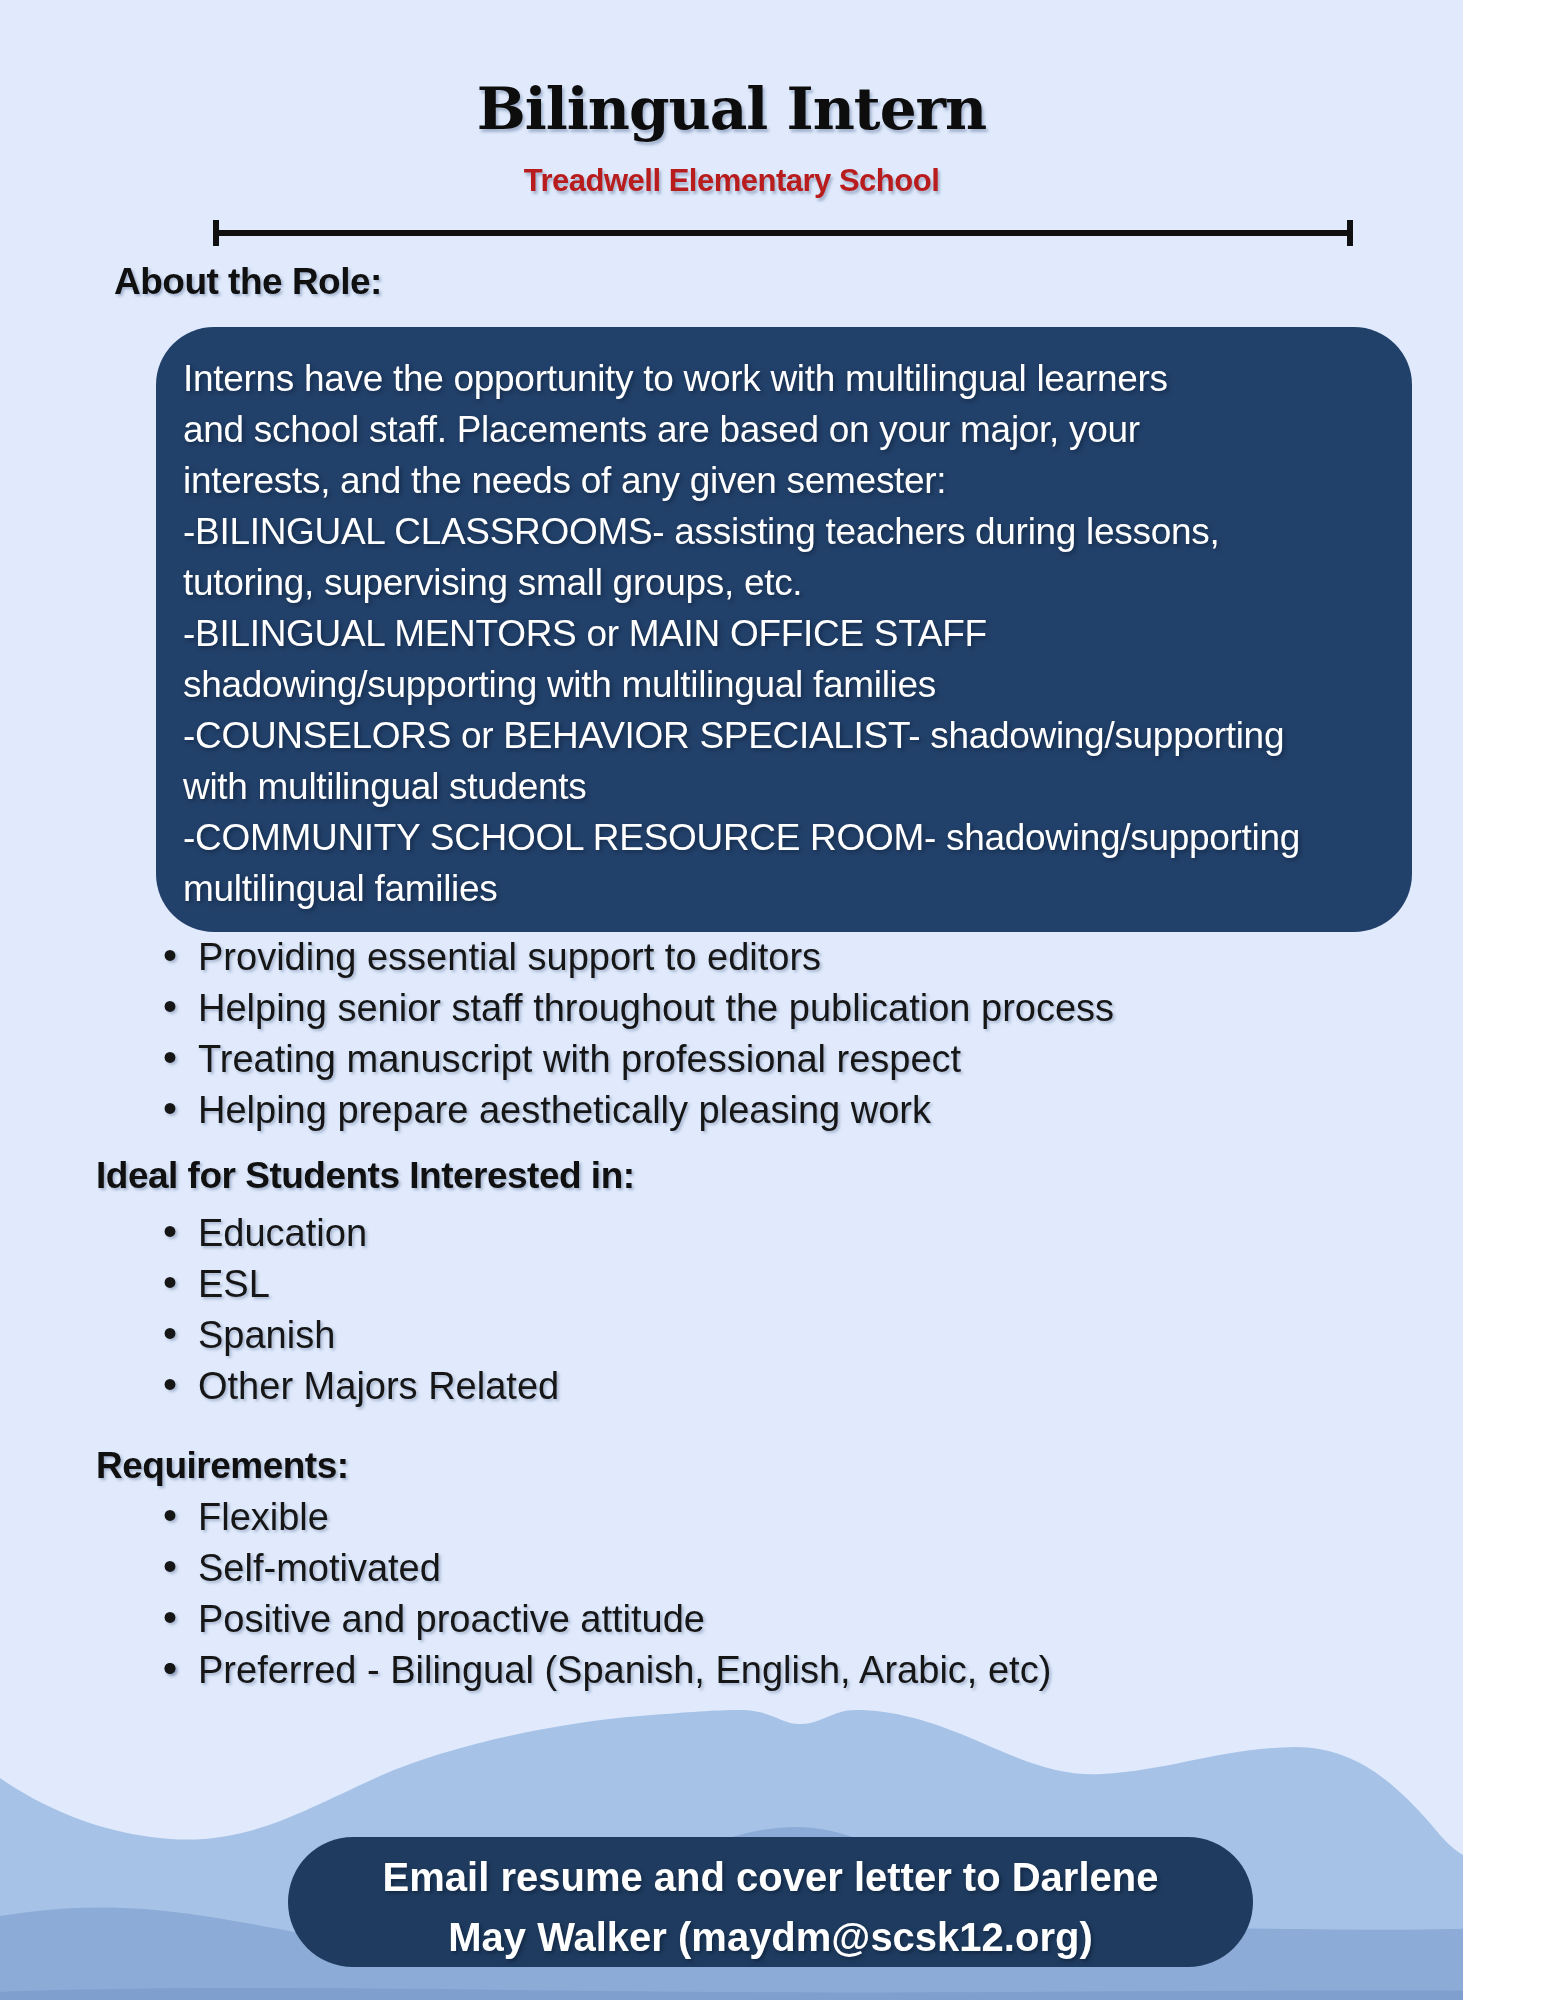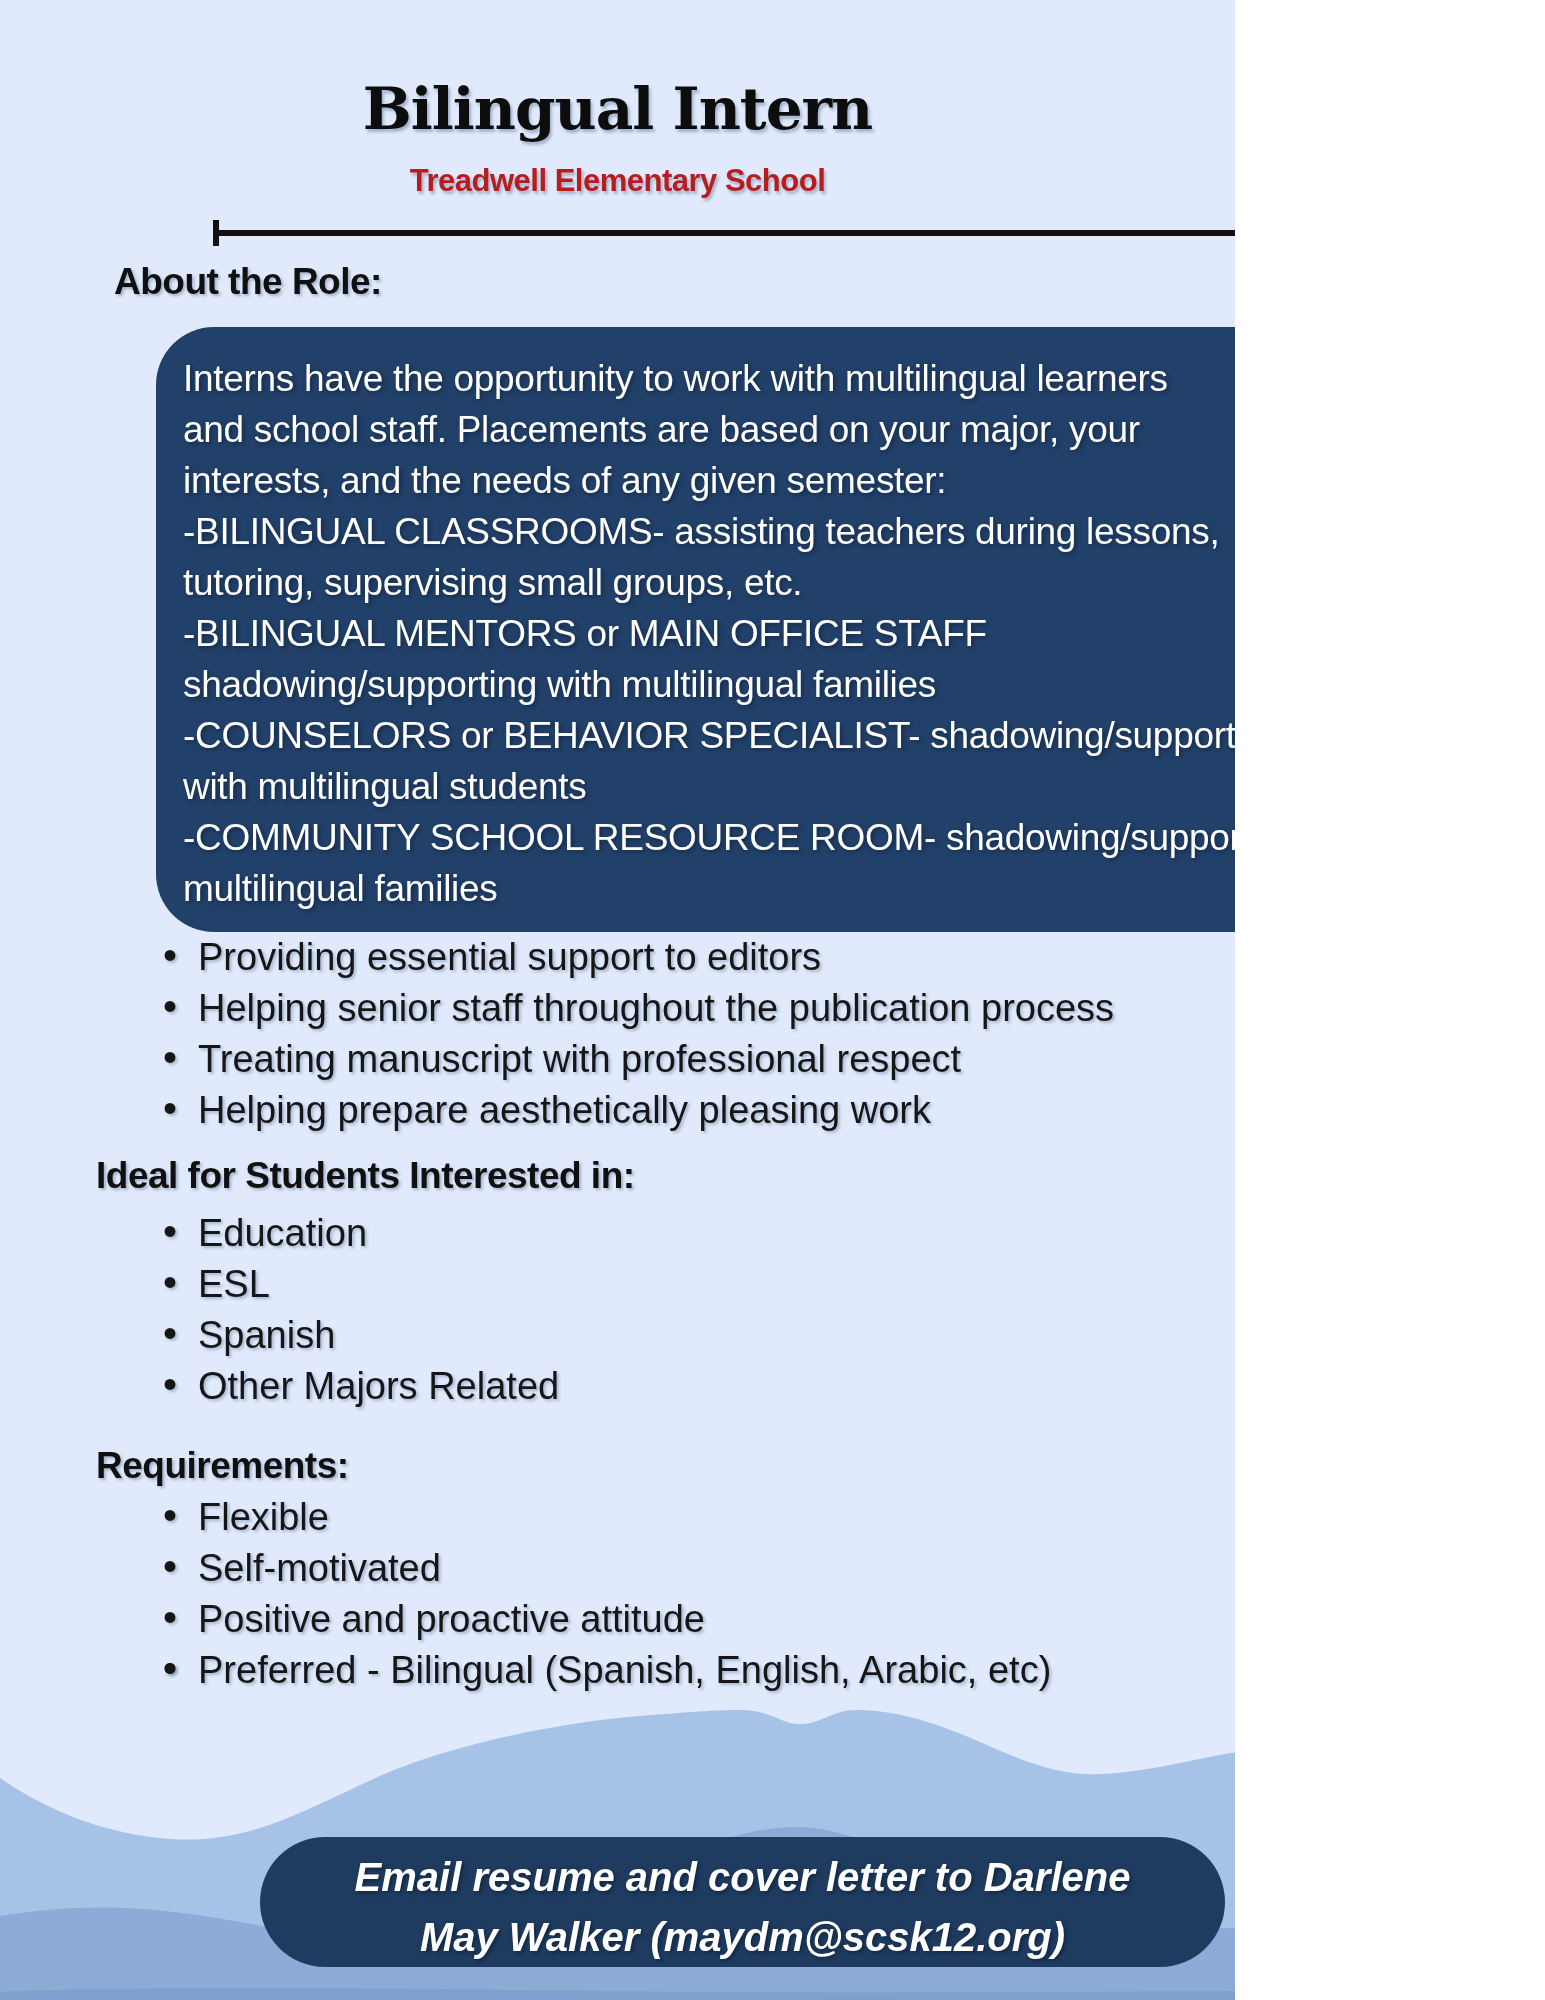--- a/index.html
+++ b/index.html
@@ -2,21 +2,21 @@
 <html><head>
 <meta charset="utf-8">
 <style>
   html, body { margin: 0; padding: 0; }
   body {
     width: 1545px; height: 2000px;
     font-family: "Liberation Sans", sans-serif;
   }
   .page {
     position: relative;
-    width: 1235px; height: 2000px;
+    width: 1463px; height: 2000px;
     background: #e0eafc;
     overflow: hidden;
   }
   
   .waves {
     position: absolute; left: 0; top: 1600px;
     width: 1545px; height: 400px;
     z-index: 1;
   }
   
@@ -97,29 +97,28 @@
     white-space: nowrap;
     text-shadow: 2px 2px 3px rgba(110,130,165,0.5);
   }
   ul.bullets .dot {
     position: absolute; left: 163px; top: -2px;
     font-size: 40px;
   }
   
   .pill {
     position: absolute;
-    left: 260px; top: 1837px;
+    left: 288px; top: 1837px;
     width: 965px; height: 130px;
     box-sizing: border-box;
     padding-top: 10px;
     background: #1f3c60;
     border-radius: 65px;
     z-index: 3;
     text-align: center;
-    font-style: italic;
   }
   .pill div {
     font-weight: bold;
     font-size: 40px; line-height: 60px;
     color: #ffffff;
     white-space: nowrap;
     text-shadow: 2px 2px 4px rgba(8,20,42,0.55);
   }
 </style>
 </head>

